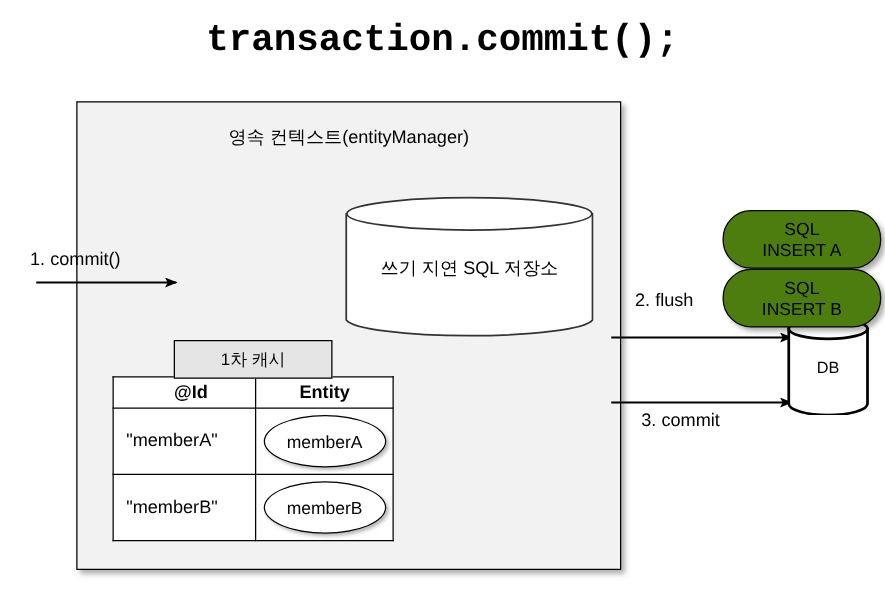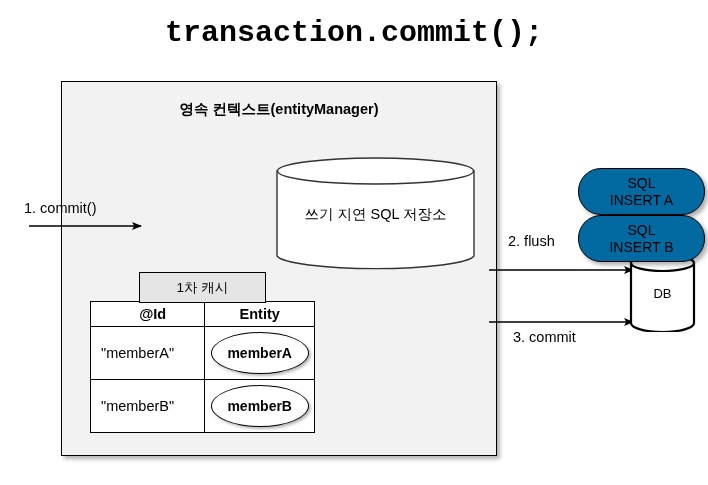--- a/index.html
+++ b/index.html
@@ -39,21 +39,21 @@
     box-shadow: 3px 3px 4px rgba(0,0,0,0.30);
     box-sizing: border-box;
   }
   #pc-title {
     position: absolute;
     left: 61px;
     top: 100px;
     width: 436px;
     text-align: center;
     font-size: 14.5px;
-    font-weight: bold;
+    font-weight: normal;
     color: #000000;
   }
   
   .cyl {
     position: absolute;
   }
   #store-cyl {
     left: 276px;
     top: 157px;
     width: 199px;
@@ -117,28 +117,27 @@
   .ellipse {
     display: inline-block;
     width: 96px;
     height: 40px;
     line-height: 40px;
     border: 1.5px solid #000000;
     border-radius: 50%;
     background: #ffffff;
     font-size: 14px;
     box-shadow: 2px 2px 3px rgba(0,0,0,0.28);
-    font-weight: bold;
   }
   
   .sqlbox {
     position: absolute;
     width: 127px;
     height: 47px;
-    background: #0369a1;
+    background: #4d7c0f;
     border: 1.8px solid #000000;
     border-radius: 23px;
     box-shadow: 3px 3px 4px rgba(0,0,0,0.32);
     box-sizing: border-box;
     display: flex;
     flex-direction: column;
     align-items: center;
     justify-content: center;
     font-size: 14px;
     line-height: 17px;

